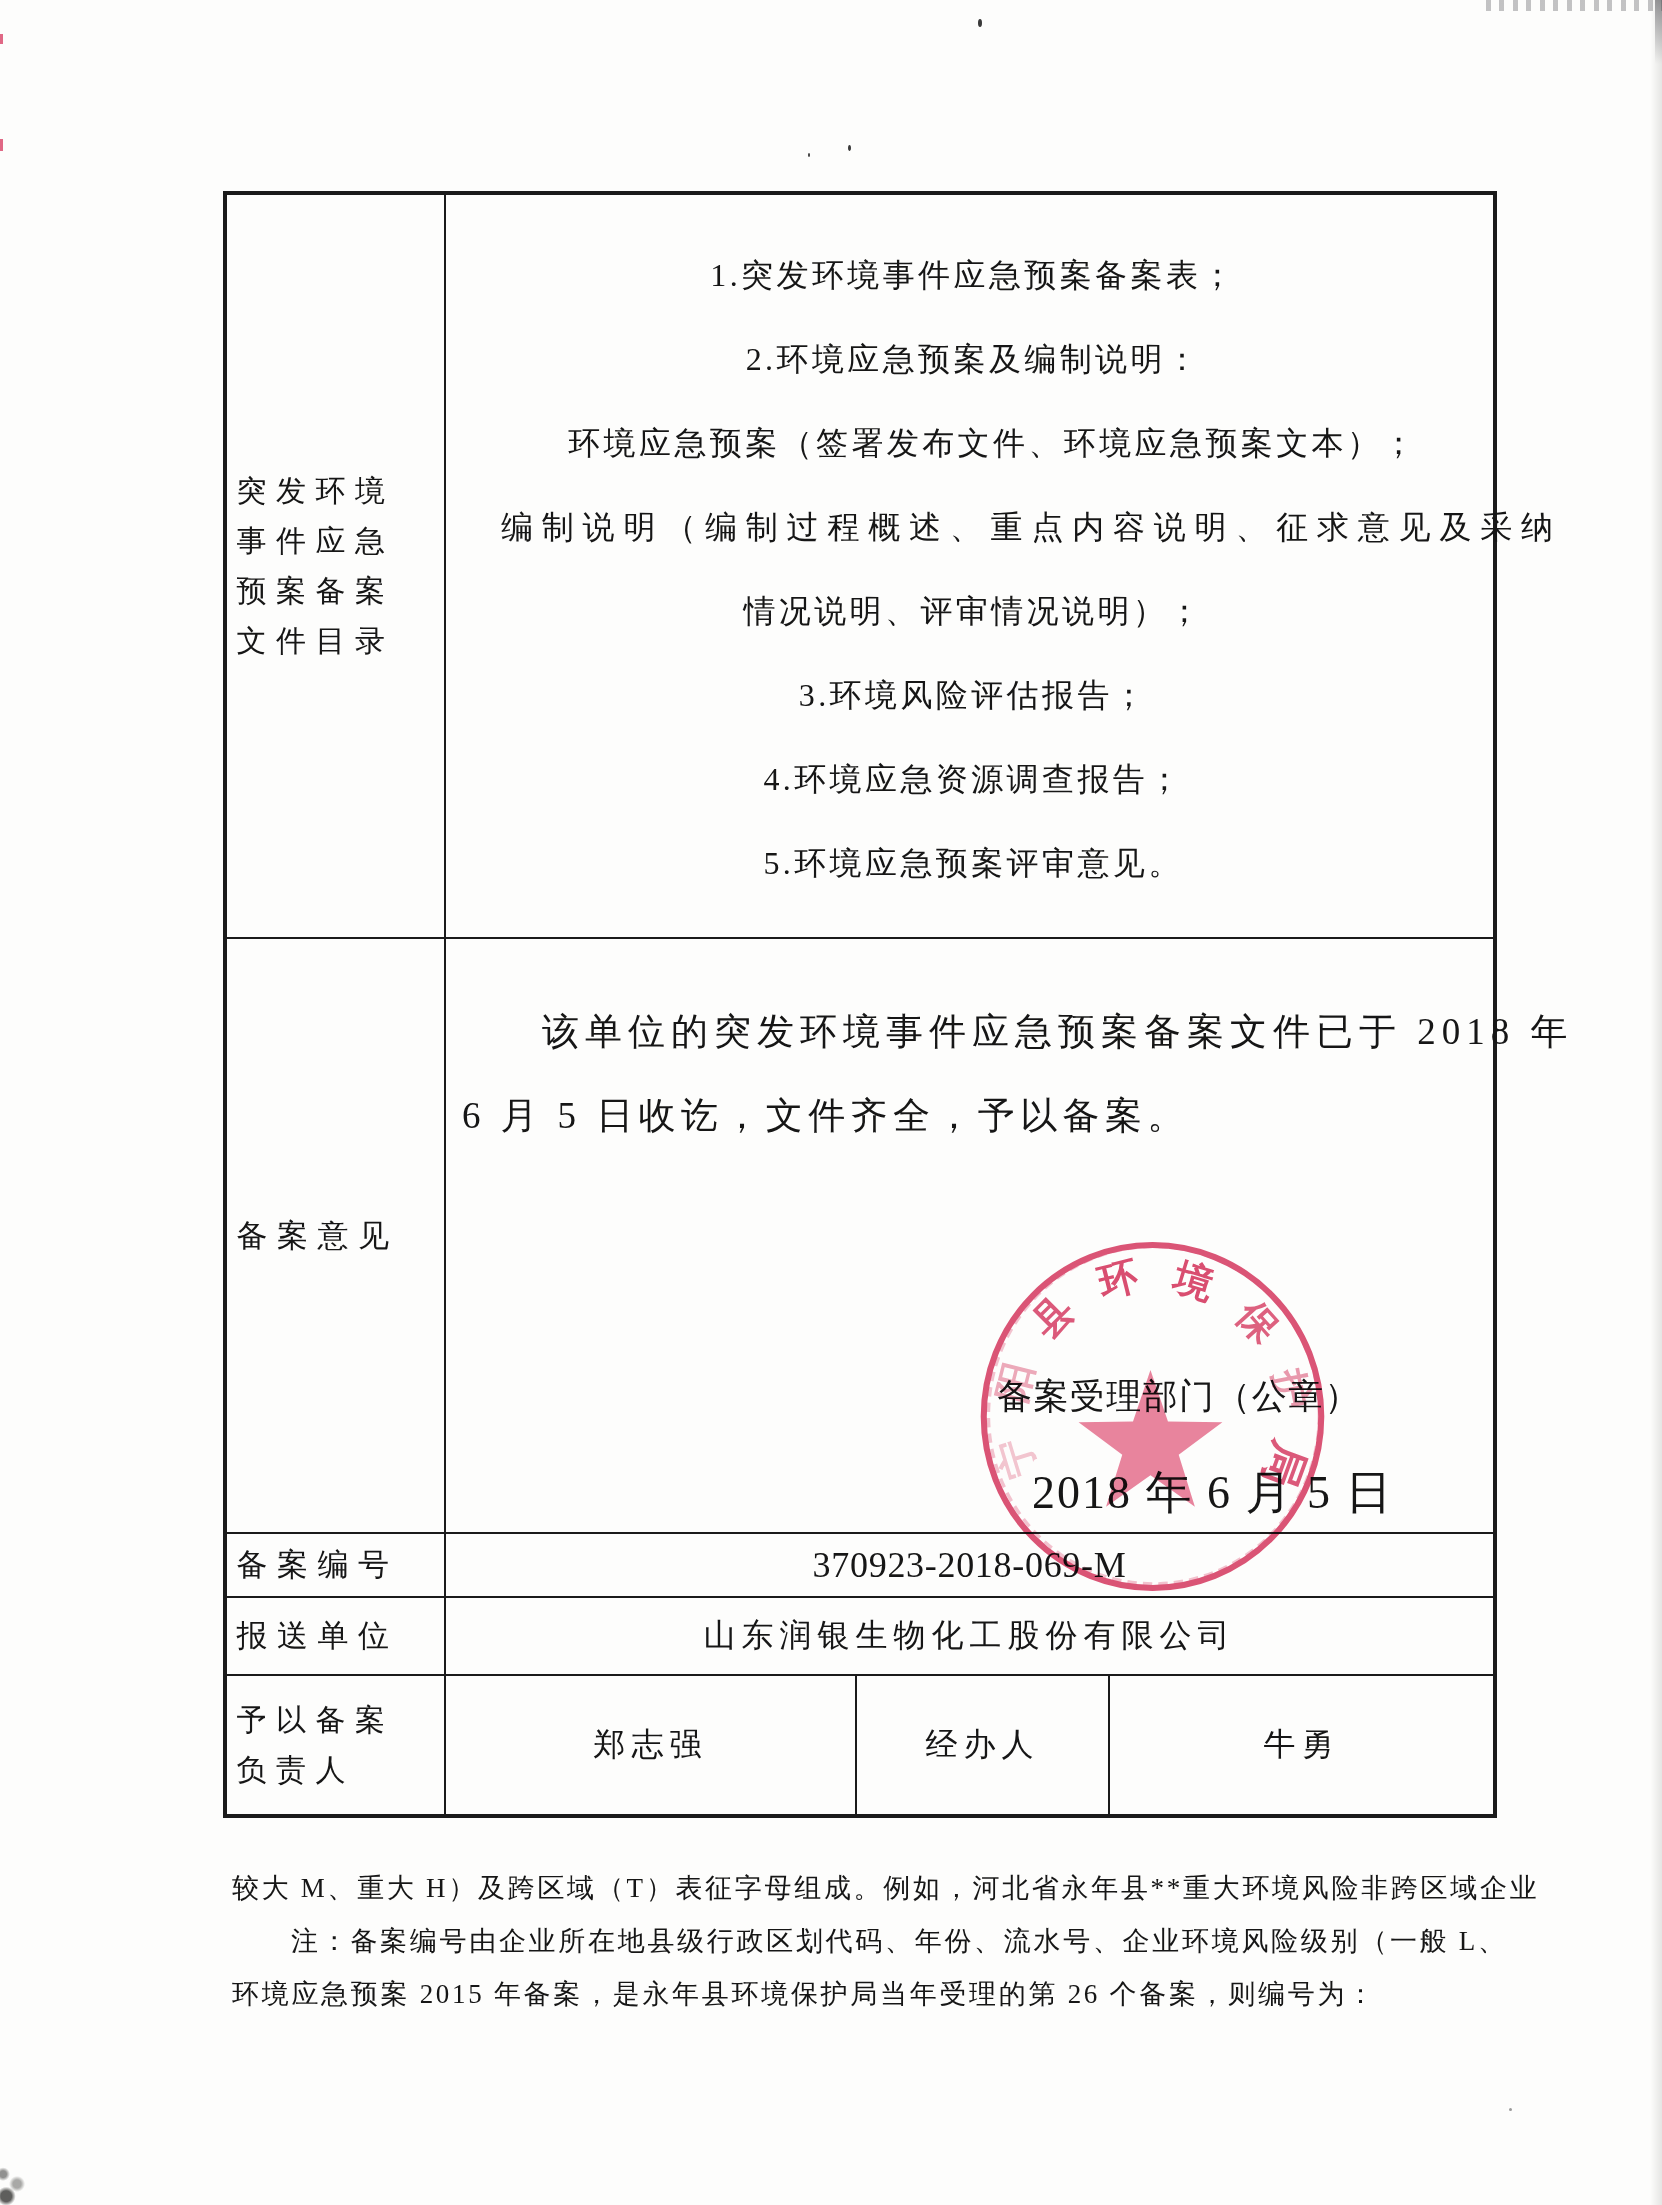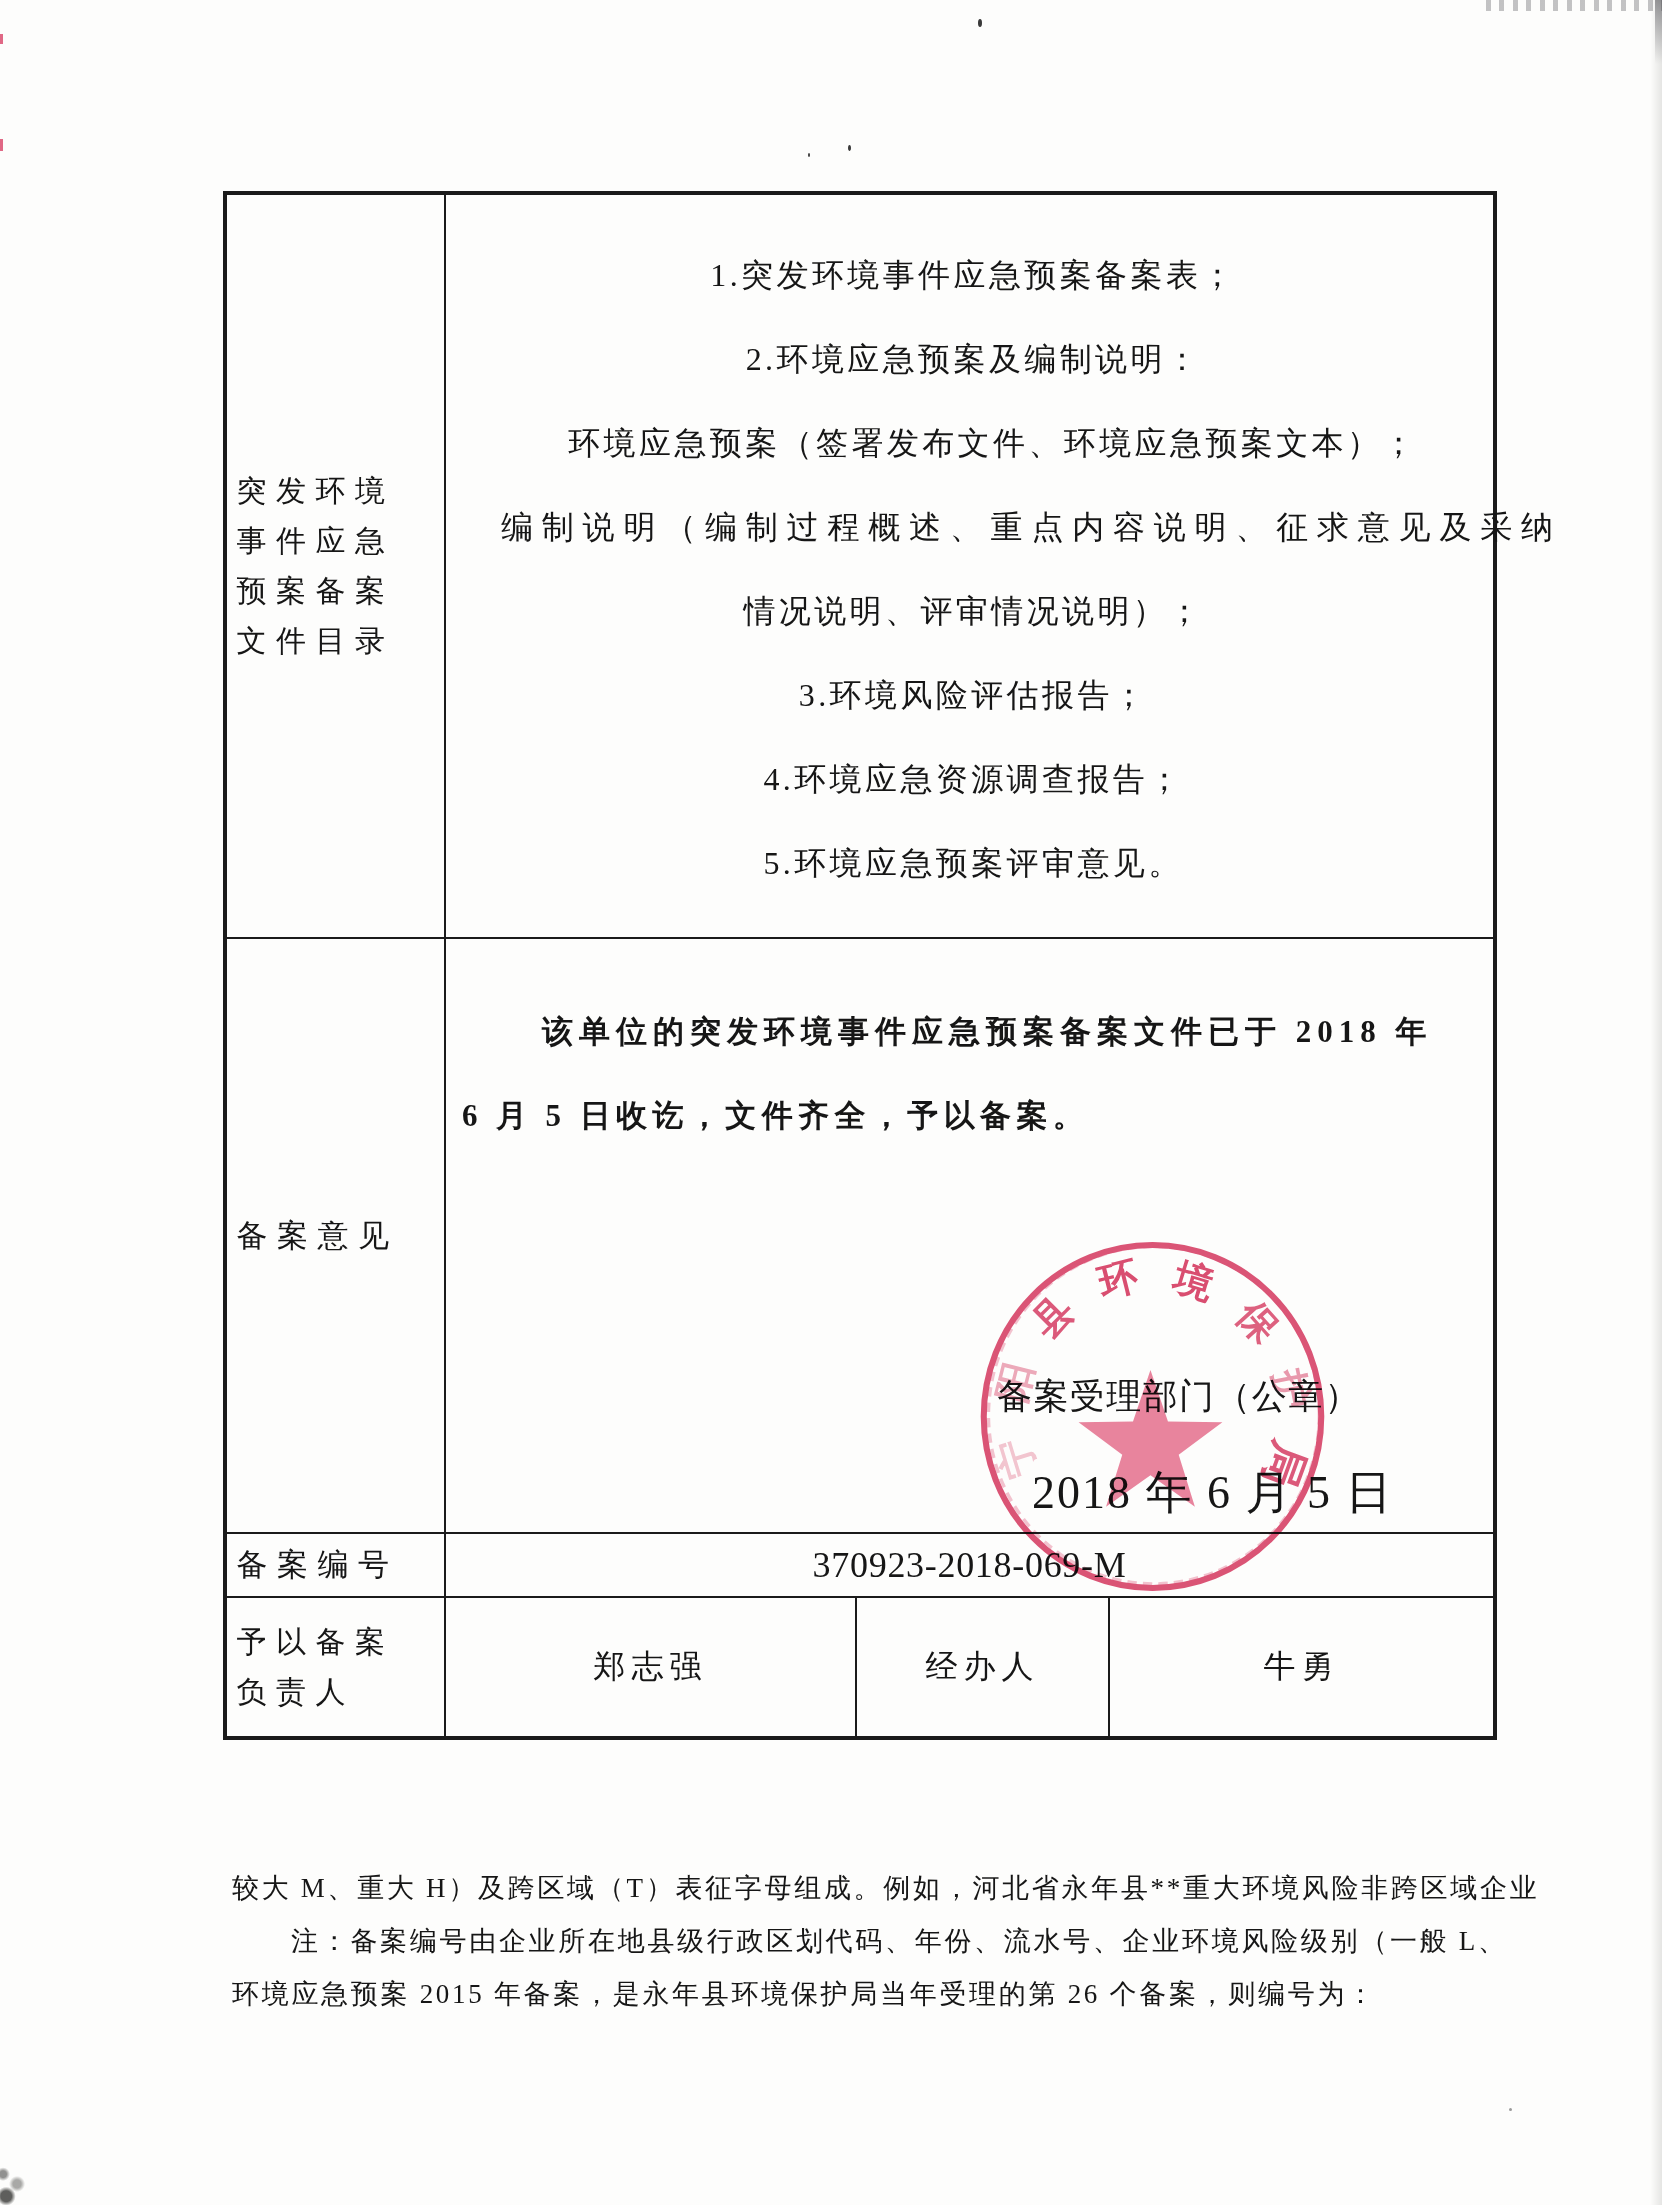--- a/index.html
+++ b/index.html
@@ -29,21 +29,21 @@
   .lblcell{text-align:left;vertical-align:middle;}
   .lbl-line{font-size:30px;line-height:50px;letter-spacing:9.5px;text-indent:9.5px;white-space:nowrap;}
   .lbl-one{font-size:31px;letter-spacing:9.5px;text-indent:9.5px;white-space:nowrap;}
   
   .dircell{vertical-align:middle;padding:6.8px 8px 0 16px;text-align:center;}
   .dline{font-size:32px;line-height:84px;letter-spacing:3.4px;white-space:nowrap;}
   .dline.ind{padding-left:39px;}
   .dline.wide{letter-spacing:8.8px;}
   
   .opcell{vertical-align:top;padding:51px 8px 0 16px;}
-  .opline{font-size:31px;line-height:84px;white-space:nowrap;letter-spacing:5.4px;font-weight:bold;}
+  .opline{font-size:37px;line-height:84px;white-space:nowrap;letter-spacing:5.4px;}
   .opline.first{padding-left:80px;letter-spacing:6px;}
   
   .valcell{text-align:center;vertical-align:middle;}
   .num-val{font-size:36px;letter-spacing:0.7px;white-space:nowrap;}
   .cjk-val{font-size:32px;letter-spacing:6px;text-indent:6px;white-space:nowrap;}
   
   .seal-caption{
     position:absolute;left:997px;top:1376px;
     font-size:35px;line-height:42px;letter-spacing:1.4px;white-space:nowrap;z-index:3;
   }
@@ -130,20 +130,28 @@
         <div class="opline first">该单位的突发环境事件应急预案备案文件已于 2018 年</div>
         <div class="opline">6 月 5 日收讫，文件齐全，予以备案。</div>
       </td>
     </tr>
     <tr class="rC">
       <td class="lblcell">
         <div class="lbl-one">备案编号</div>
       </td>
       <td class="valcell" colspan="3">
         <span class="num-val">370923-2018-069-M</span>
+      </td>
+    </tr>
+    <tr class="rD">
+      <td class="lblcell">
+        <div class="lbl-one">报送单位</div>
+      </td>
+      <td class="valcell" colspan="3">
+        <span class="cjk-val">山东润银生物化工股份有限公司</span>
       </td>
     </tr>
     <tr class="rE">
       <td class="lblcell">
         <div class="lbl-line">予以备案</div>
         <div class="lbl-line">负责人</div>
       </td>
       <td class="valcell">
         <span class="cjk-val">郑志强</span>
       </td>

